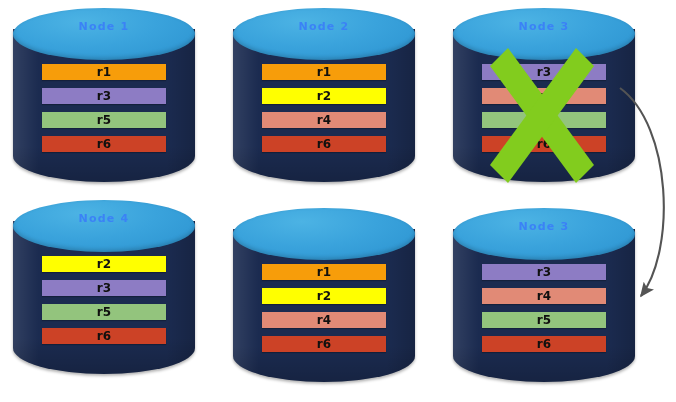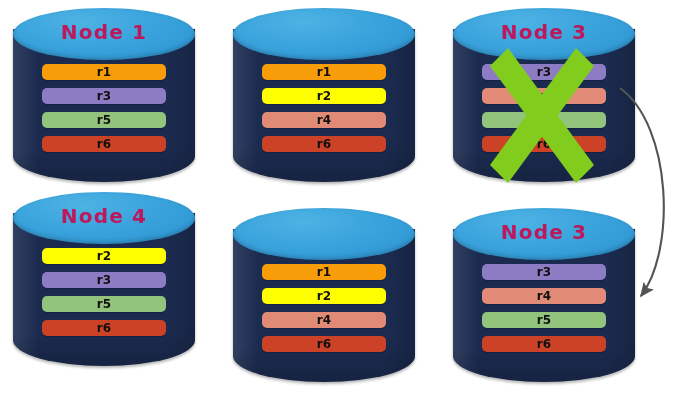--- a/index.html
+++ b/index.html
@@ -65,39 +65,39 @@
     border-radius: 50%;
     background: radial-gradient(ellipse at 38% 26%, #4cb3e4 0%, #3aa3dc 46%, #2b92cf 100%);
     box-shadow: inset 0 -2px 4px rgba(0,0,0,0.18);
   }
   .node .node-title {
     position: absolute;
     left: 0;
     top: 12px;
     width: 182px;
     text-align: center;
-    color: #be185d;
-    font-size: 20px;
+    color: #3b82f6;
+    font-size: 11px;
     font-weight: bold;
     letter-spacing: 1.2px;
     white-space: nowrap;
   }
 
   
   .records {
     position: absolute;
     left: 29px;
     top: 56px;
     width: 124px;
   }
   .rec {
     position: relative;
     height: 16px;
     margin-bottom: 8px;
-    border-radius: 5px;
+    border-radius: 0;
     text-align: center;
     line-height: 16px;
     font-size: 12px;
     font-weight: bold;
     color: #10100f;
     box-shadow: 0 1px 1px rgba(0,0,0,0.25);
   }
   .rec:last-child { margin-bottom: 12px; }
 
   
@@ -137,20 +137,21 @@
           <div class="rec" style="background: rgb(141, 124, 196);">r3</div>
           <div class="rec" style="background: rgb(147, 196, 125);">r5</div>
           <div class="rec" style="background: rgb(204, 66, 38);">r6</div>
         </div>
       </div>
       <div class="node" style="left: 233px; top: 8px;">
         <div class="cyl-body"></div>
         <div class="cyl-side-shade"></div>
         <div class="cyl-bottom-shade"></div>
         <div class="cyl-top"></div>
+        <div class="node-title">Node 2</div>
         <div class="records">
           <div class="rec" style="background: rgb(247, 157, 10);">r1</div>
           <div class="rec" style="background: rgb(255, 255, 0);">r2</div>
           <div class="rec" style="background: rgb(225, 138, 118);">r4</div>
           <div class="rec" style="background: rgb(204, 66, 38);">r6</div>
         </div>
       </div>
       <div class="node" style="left: 453px; top: 8px;">
         <div class="cyl-body"></div>
         <div class="cyl-side-shade"></div>
@@ -163,21 +164,21 @@
           <div class="rec" style="background: rgb(147, 196, 125);">r5</div>
           <div class="rec" style="background: rgb(204, 66, 38);">r6</div>
         </div>
         <svg class="fail-x" viewBox="0 0 104 135">
           <g fill="#82cc1e">
             <path d="M0,18 L18,0 L104,117 L86,135 Z"></path>
             <path d="M86,0 L104,18 L18,135 L0,117 Z"></path>
           </g>
         </svg>
       </div>
-      <div class="node" style="left: 13px; top: 192px; padding-left: 48px;">
+      <div class="node" style="left: 13px; top: 200px; padding-left: 48px;">
         <div class="cyl-body"></div>
         <div class="cyl-side-shade"></div>
         <div class="cyl-bottom-shade"></div>
         <div class="cyl-top"></div>
         <div class="node-title">Node 4</div>
         <div class="records">
           <div class="rec" style="background: rgb(255, 255, 0);">r2</div>
           <div class="rec" style="background: rgb(141, 124, 196);">r3</div>
           <div class="rec" style="background: rgb(147, 196, 125);">r5</div>
           <div class="rec" style="background: rgb(204, 66, 38);">r6</div>

